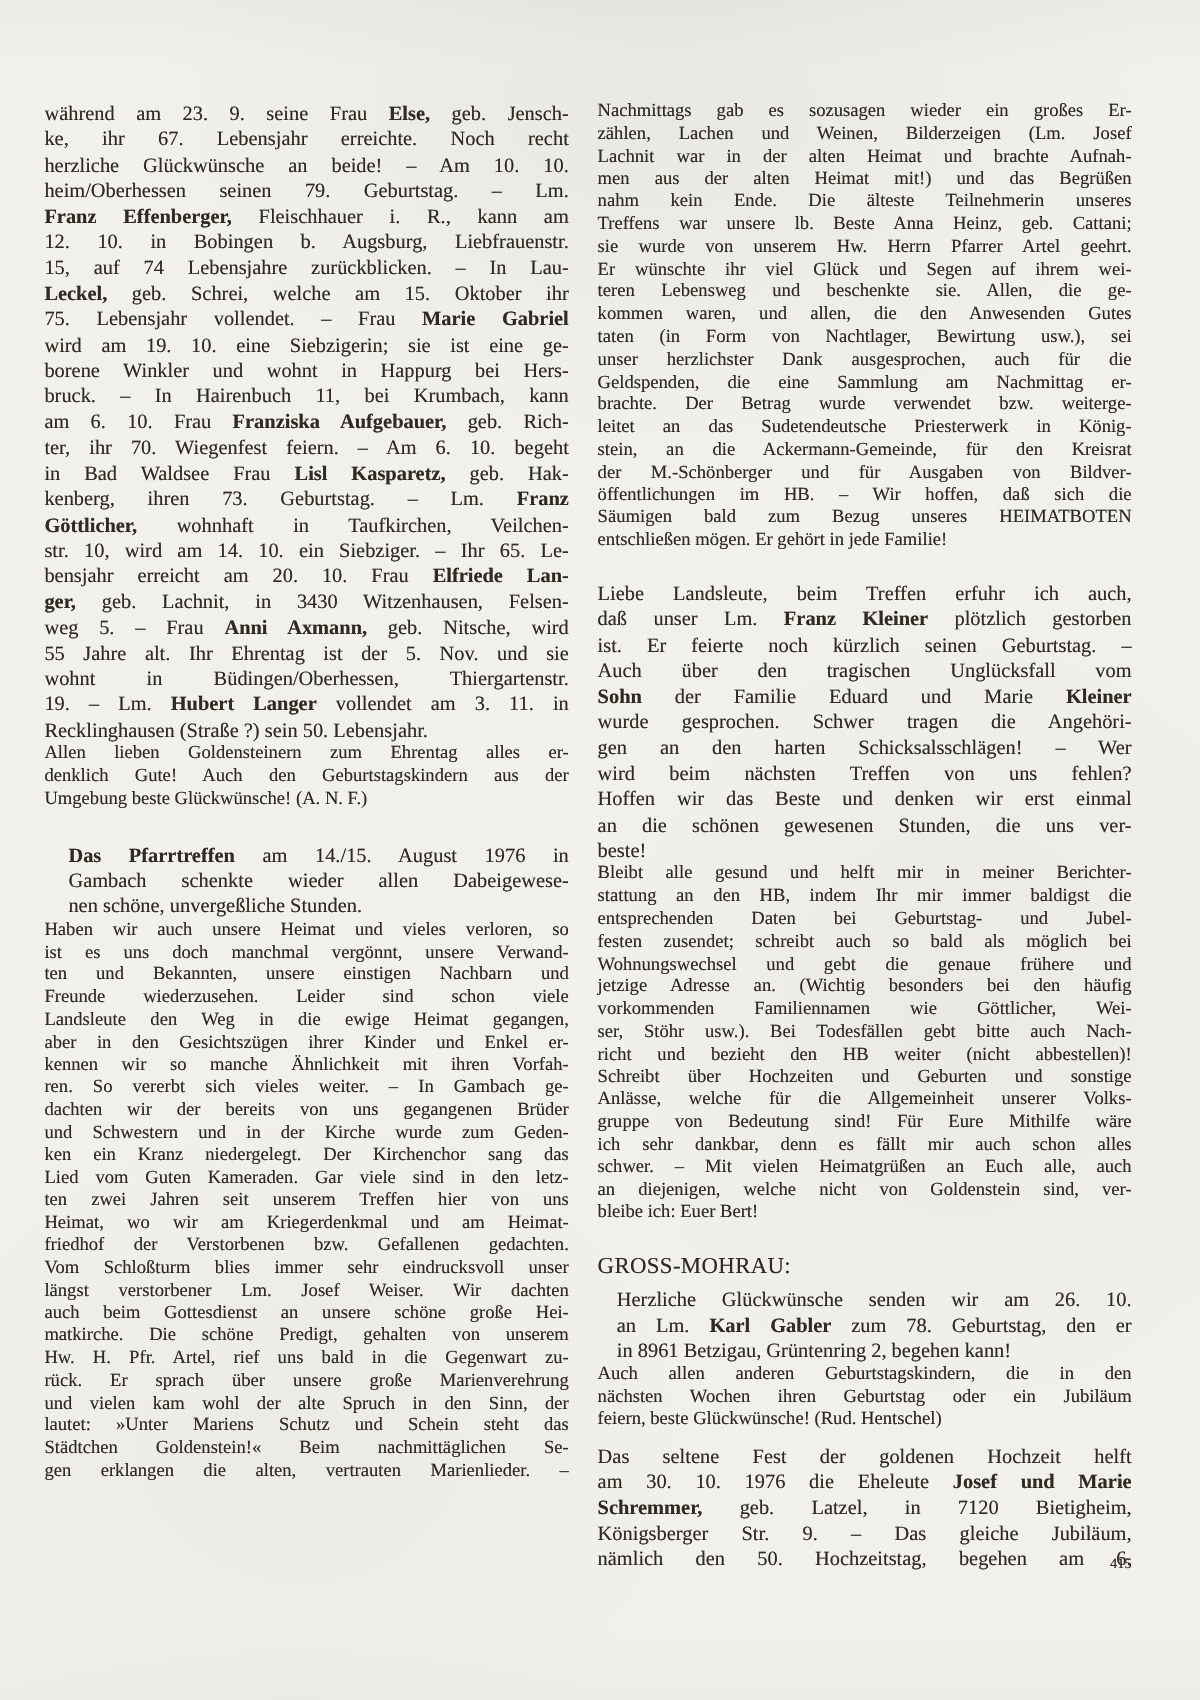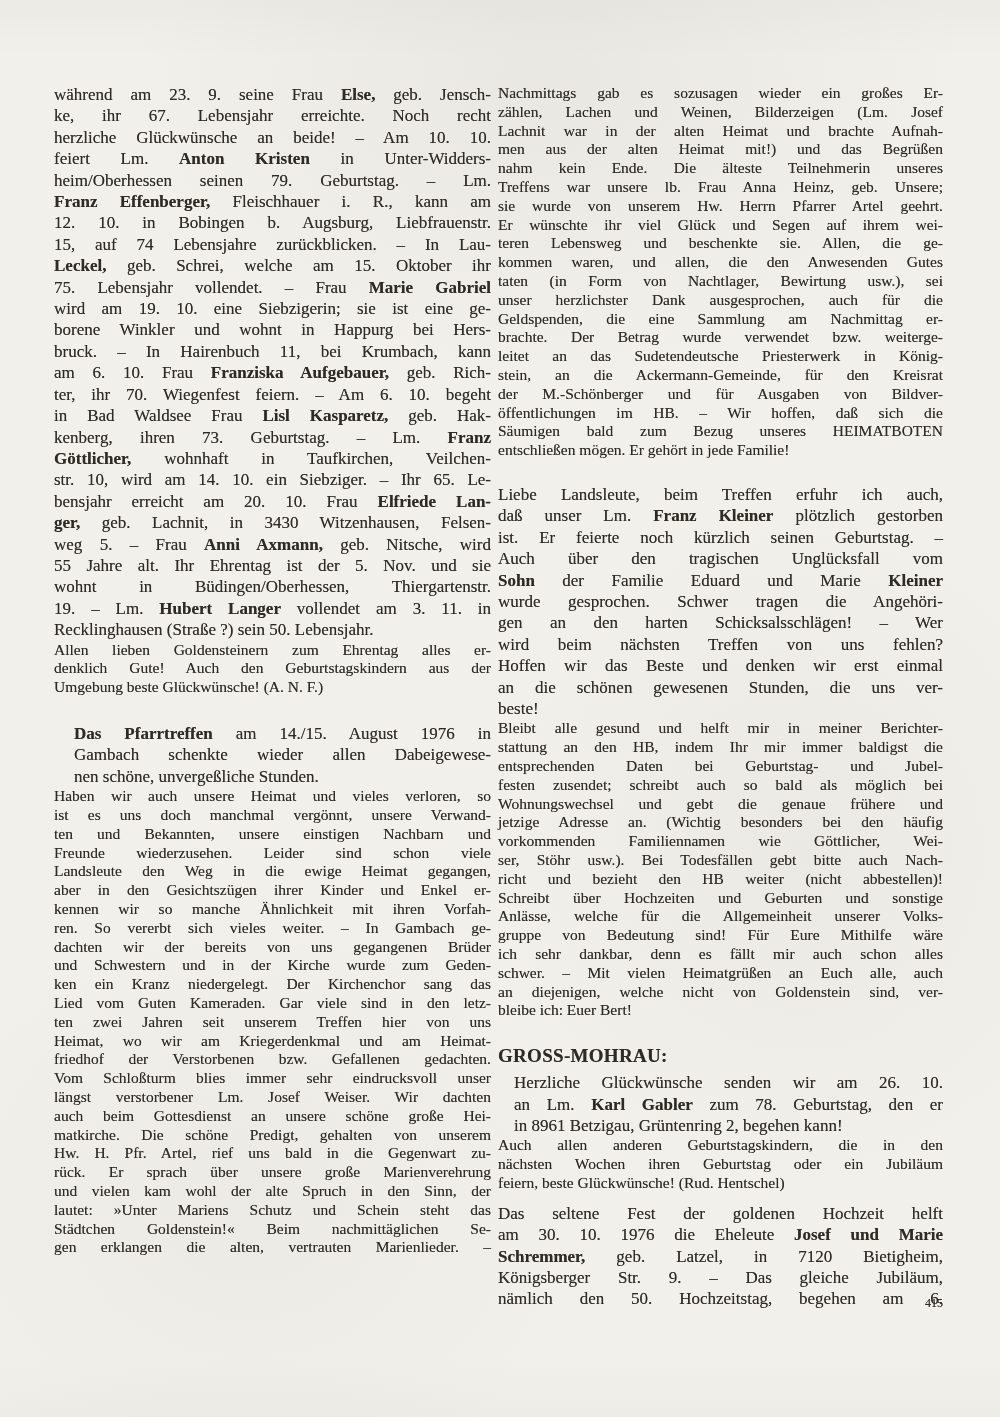--- a/index.html
+++ b/index.html
@@ -14,47 +14,46 @@
   
   body::before {
     content:""; position:absolute; inset:0; pointer-events:none;
     background:
       radial-gradient(ellipse 60% 30% at 55% 6%, rgba(120,120,105,0.07), transparent 70%),
       radial-gradient(ellipse 45% 35% at 80% 60%, rgba(125,122,108,0.06), transparent 70%),
       radial-gradient(ellipse 50% 30% at 25% 85%, rgba(125,122,108,0.05), transparent 70%),
       linear-gradient(180deg, rgba(130,130,118,0.05) 0%, rgba(0,0,0,0) 4%, rgba(0,0,0,0) 96%, rgba(130,130,118,0.04) 100%);
   }
   .col { position:absolute; top:84px; }
-  .col-left  { left:54px;  width:437px; }
+  .col-left  { left:37px;  width:437px; }
   .col-right { left:498px; width:445px; }
   .para { margin:0; text-shadow:0 0 0.4px rgba(46,43,37,0.55); }
   .normal  { font-size:17px;   line-height:21.4px; }
   .small   { font-size:15.5px; line-height:18.8px; }
-  .heading { font-size:19px;   line-height:24px; font-weight:bold; letter-spacing:0.3px; }
+  .heading { font-size:19px;   line-height:24px; font-weight:normal; letter-spacing:0.3px; }
   .gap-lg { margin-top:26px;margin-left:20px; }
   .gap-md { margin-top:24px; }
   .gap-sm { margin-top:10px; }
   .gap-xs { margin-top:4px;margin-left:16px; }
   .tline { text-align:justify; text-align-last:justify; }
   .tline-end { text-align-last:left; }
   .page-number {
     position:absolute; top:1292px; left:498px; width:445px;
     text-align:right; font-size:12px; line-height:22px;
     text-shadow:0 0 0.4px rgba(46,43,37,0.55);
   }
 </style>
 </head>
 <body>
 
 <div class="col col-left">
     <div class="para normal">
       <div class="tline">während am 23. 9. seine Frau <b>Else,</b> geb. Jensch-</div>
       <div class="tline">ke, ihr 67. Lebensjahr erreichte. Noch recht</div>
       <div class="tline">herzliche Glückwünsche an beide! – Am 10. 10.</div>
-      <div class="tline">feiert Lm. <b>Anton Kristen</b> in Unter-Widders-</div>
       <div class="tline">heim/Oberhessen seinen 79. Geburtstag. – Lm.</div>
       <div class="tline"><b>Franz Effenberger,</b> Fleischhauer i. R., kann am</div>
       <div class="tline">12. 10. in Bobingen b. Augsburg, Liebfrauenstr.</div>
       <div class="tline">15, auf 74 Lebensjahre zurückblicken. – In Lau-</div>
       <div class="tline"><b>Leckel,</b> geb. Schrei, welche am 15. Oktober ihr</div>
       <div class="tline">75. Lebensjahr vollendet. – Frau <b>Marie Gabriel</b></div>
       <div class="tline">wird am 19. 10. eine Siebzigerin; sie ist eine ge-</div>
       <div class="tline">borene Winkler und wohnt in Happurg bei Hers-</div>
       <div class="tline">bruck. – In Hairenbuch 11, bei Krumbach, kann</div>
       <div class="tline">am 6. 10. Frau <b>Franziska Aufgebauer,</b> geb. Rich-</div>
@@ -110,21 +109,21 @@
     </div>
   </div>
 
 <div class="col col-right">
     <div class="para small">
       <div class="tline">Nachmittags gab es sozusagen wieder ein großes Er-</div>
       <div class="tline">zählen, Lachen und Weinen, Bilderzeigen (Lm. Josef</div>
       <div class="tline">Lachnit war in der alten Heimat und brachte Aufnah-</div>
       <div class="tline">men aus der alten Heimat mit!) und das Begrüßen</div>
       <div class="tline">nahm kein Ende. Die älteste Teilnehmerin unseres</div>
-      <div class="tline">Treffens war unsere lb. Frau Anna Heinz, geb. Unsere;</div>
+      <div class="tline">Treffens war unsere lb. Beste Anna Heinz, geb. Cattani;</div>
       <div class="tline">sie wurde von unserem Hw. Herrn Pfarrer Artel geehrt.</div>
       <div class="tline">Er wünschte ihr viel Glück und Segen auf ihrem wei-</div>
       <div class="tline">teren Lebensweg und beschenkte sie. Allen, die ge-</div>
       <div class="tline">kommen waren, und allen, die den Anwesenden Gutes</div>
       <div class="tline">taten (in Form von Nachtlager, Bewirtung usw.), sei</div>
       <div class="tline">unser herzlichster Dank ausgesprochen, auch für die</div>
       <div class="tline">Geldspenden, die eine Sammlung am Nachmittag er-</div>
       <div class="tline">brachte. Der Betrag wurde verwendet bzw. weiterge-</div>
       <div class="tline">leitet an das Sudetendeutsche Priesterwerk in König-</div>
       <div class="tline">stein, an die Ackermann-Gemeinde, für den Kreisrat</div>

